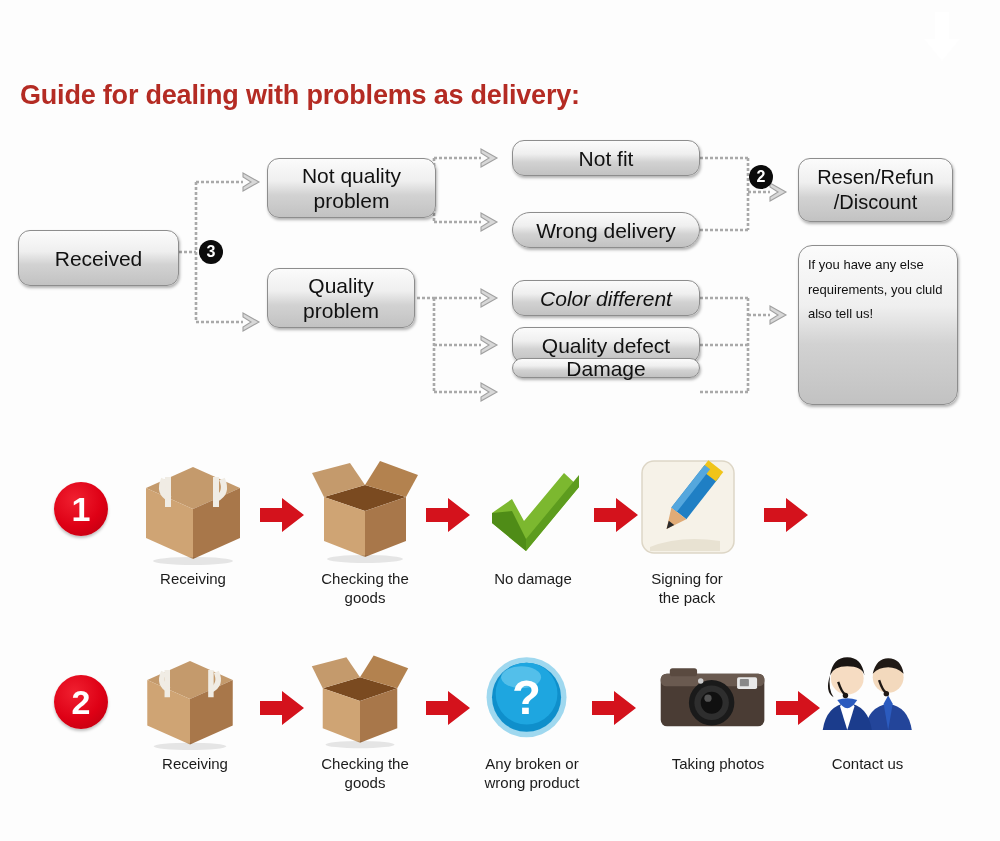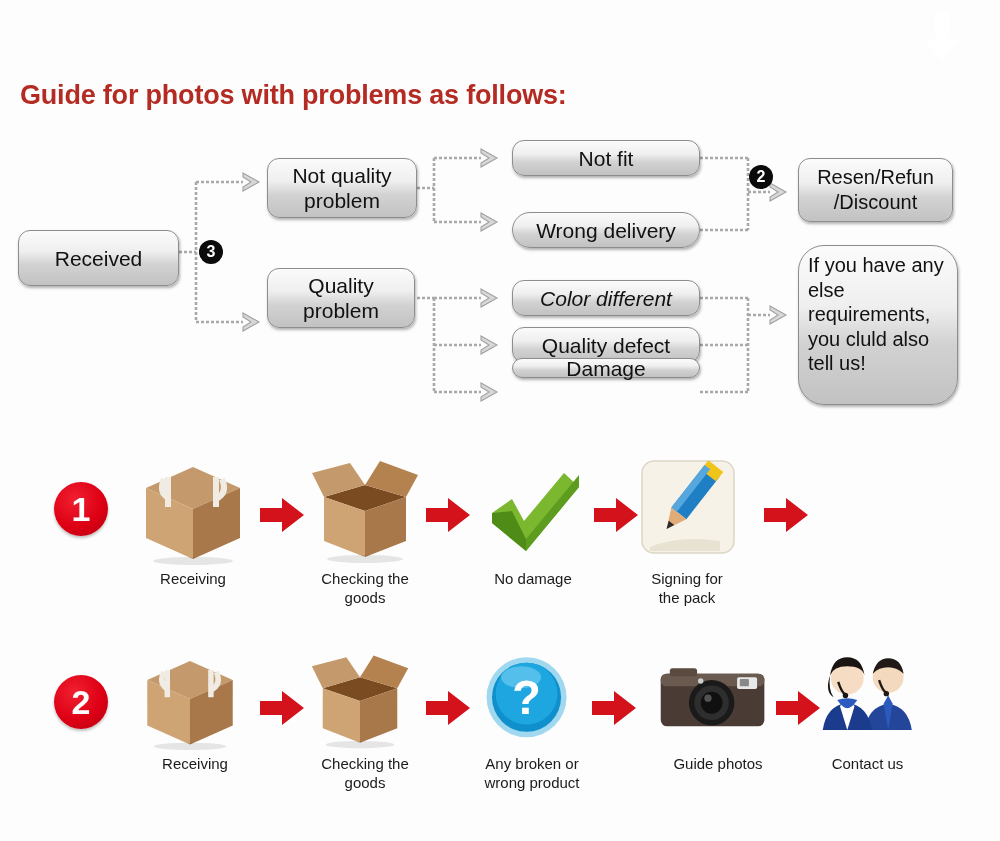--- a/index.html
+++ b/index.html
@@ -41,22 +41,22 @@
     border:1.5px solid #8d8d8d;
     border-radius:12px;
     background:linear-gradient(to bottom,#fbfbfb 0%,#efefef 38%,#d2d2d2 62%,#c2c2c2 100%);
     box-shadow:1px 2px 3px rgba(0,0,0,0.30);
     display:flex;align-items:center;justify-content:center;
     color:#111;font-size:21px;line-height:23px;
     text-align:center;padding:2px 6px;
   }
   .node.tall-note{
     align-items:flex-start;justify-content:flex-start;
-    text-align:left;padding:7px 9px;font-size:20px;line-height:24.5px;
-    border-radius:26px;
+    text-align:left;padding:7px 9px;font-size:13px;line-height:24.5px;
+    border-radius:14px;
   }
   .node.stacked{flex-direction:column;line-height:25px;}
 
   .badge{
     position:absolute;width:24px;height:24px;border-radius:50%;
     background:#0b0b0b;color:#fff;
     font-size:16px;font-weight:bold;
     display:flex;align-items:center;justify-content:center;
     line-height:1;
   }
@@ -80,21 +80,21 @@
 </style>
 </head>
 <body>
 
 <div class="page">
 
   <svg class="header-arrow" viewBox="0 0 44 50">
     <polygon points="15,0 29,0 29,27 40,27 22,49 4,27 15,27" fill="#ffffff"></polygon>
   </svg>
 
-  <div class="subtitle">Guide for photos with problems as follows:</div>
+  <div class="subtitle">Guide for dealing with problems as delivery:</div>
 
   <div class="flow">
 
     <svg class="wires" viewBox="0 0 1000 300">
       <defs>
         <g id="ah">
           <path d="M0,-9 L16,0 L0,9 L0,5 L8,0 L0,-5 Z" fill="#d8d8d8" stroke="#a0a0a0" stroke-width="1.1"></path>
         </g>
       </defs>
       <g stroke="#a9a9a9" stroke-width="2.6" fill="none" stroke-dasharray="3 2">
@@ -136,21 +136,21 @@
         <use href="#ah" x="481" y="262"></use>
         <use href="#ah" x="770" y="62"></use>
         <use href="#ah" x="770" y="185"></use>
       </g>
     </svg>
 
     <div class="node" style="left:18px;top:100px;width:161px;height:56px;">Received</div>
 
     <div class="badge" style="left:199px;top:110px;">3</div>
 
-    <div class="node stacked" style="left:267px;top:28px;width:150px;height:60px;white-space:pre-line;">Not quality
+    <div class="node stacked" style="left:267px;top:28px;width:169px;height:60px;white-space:pre-line;">Not quality
 problem</div>
 
     <div class="node stacked" style="left:267px;top:138px;width:148px;height:60px;white-space:pre-line;">Quality
 problem</div>
 
     <div class="node" style="left:512px;top:10px;width:188px;height:36px;">Not fit</div>
 
     <div class="node" style="left:512px;top:82px;width:188px;height:36px;border-radius:18px;">Wrong delivery</div>
 
     <div class="node" style="left:512px;top:150px;width:188px;height:36px;font-style:italic;">Color different</div>
@@ -291,21 +291,21 @@
         <rect x="14" y="26" width="114" height="14" rx="6" fill="#6a5a50"></rect>
         <rect x="24" y="20" width="30" height="9" rx="3" fill="#5a4a40"></rect>
         <rect x="98" y="30" width="22" height="13" rx="2" fill="#e8e8e8"></rect>
         <rect x="101" y="32" width="10" height="8" rx="1" fill="#888"></rect>
         <circle cx="70" cy="58" r="25" fill="#1a1a1a"></circle>
         <circle cx="70" cy="58" r="19" fill="#2e2e2e"></circle>
         <circle cx="70" cy="58" r="12" fill="#101010"></circle>
         <circle cx="66" cy="53" r="4" fill="#6a6a6a" opacity="0.75"></circle>
         <circle cx="58" cy="34" r="3" fill="#cfcfcf"></circle>
       </svg>
-      <div class="plabel">Guide photos</div>
+      <div class="plabel">Taking photos</div>
     </div>
     <svg class="redarrow" style="left:774px;top:38px;" viewBox="0 0 48 40">
       <polygon points="2,13 24,13 24,3 46,20 24,37 24,27 2,27" fill="#d4121c"></polygon>
     </svg>
 
     <div class="pstep" style="left:810px;top:0;width:115px;">
       <svg class="picon" viewBox="0 0 115 110" style="height:100px;">
 
         <path d="M60,88 q4,-26 26,-29 q22,3 26,29 Z" fill="#23459a"></path>
         <circle cx="86" cy="30" r="17" fill="#f3d9bd"></circle>

